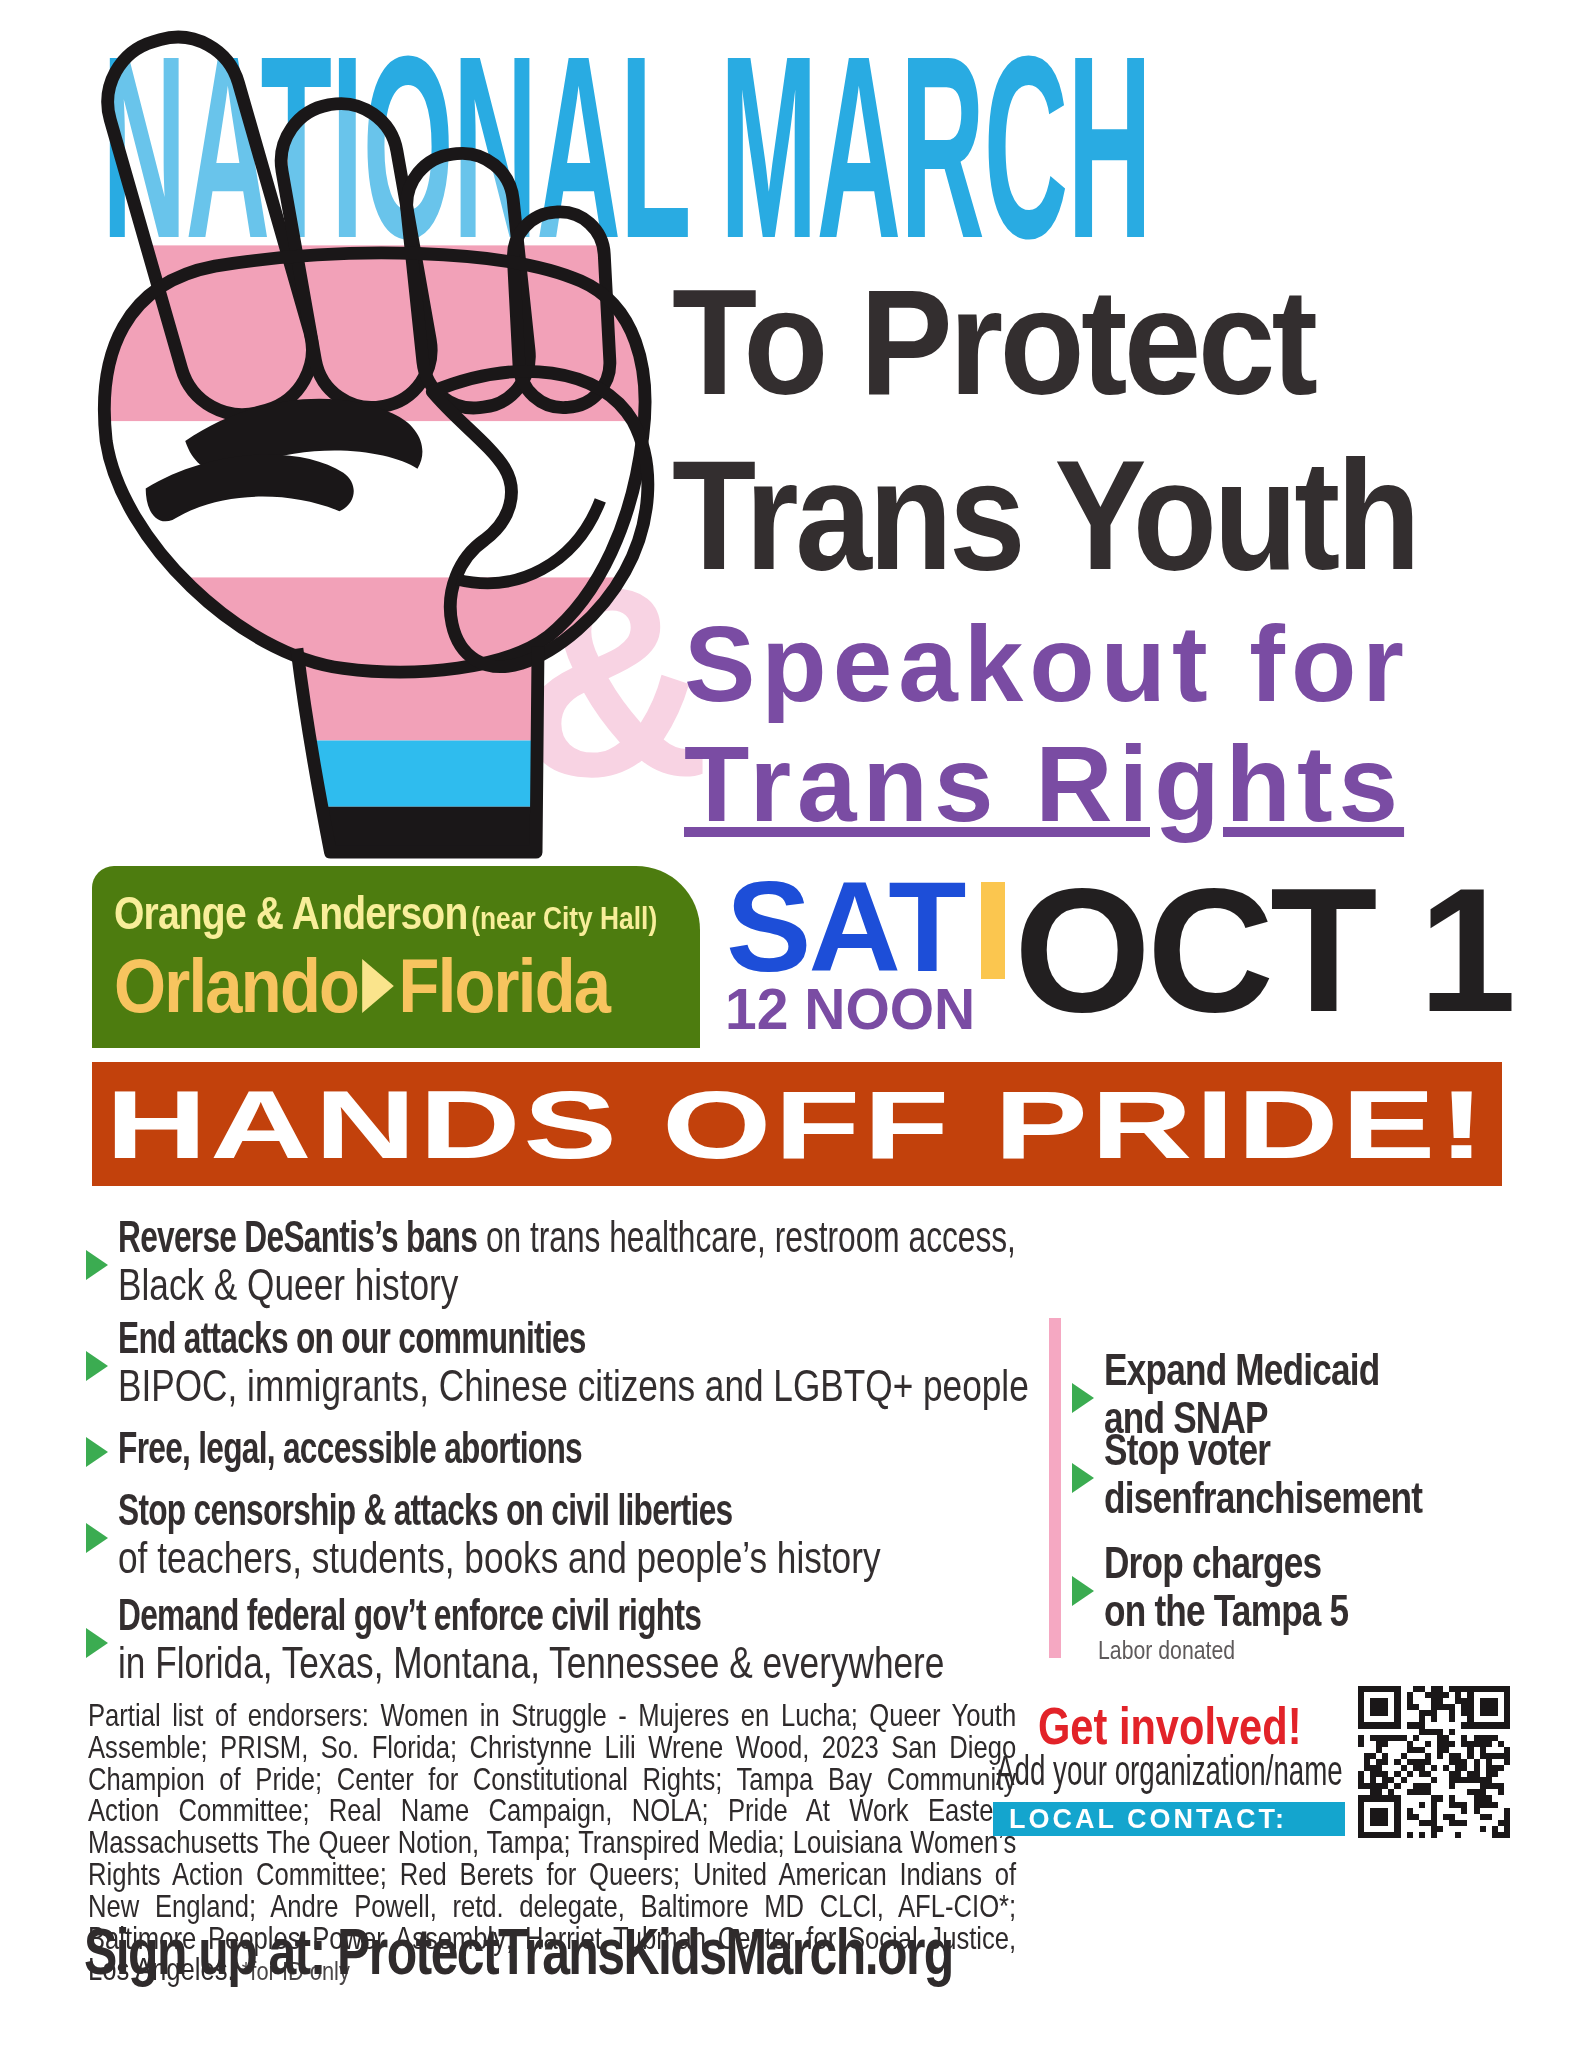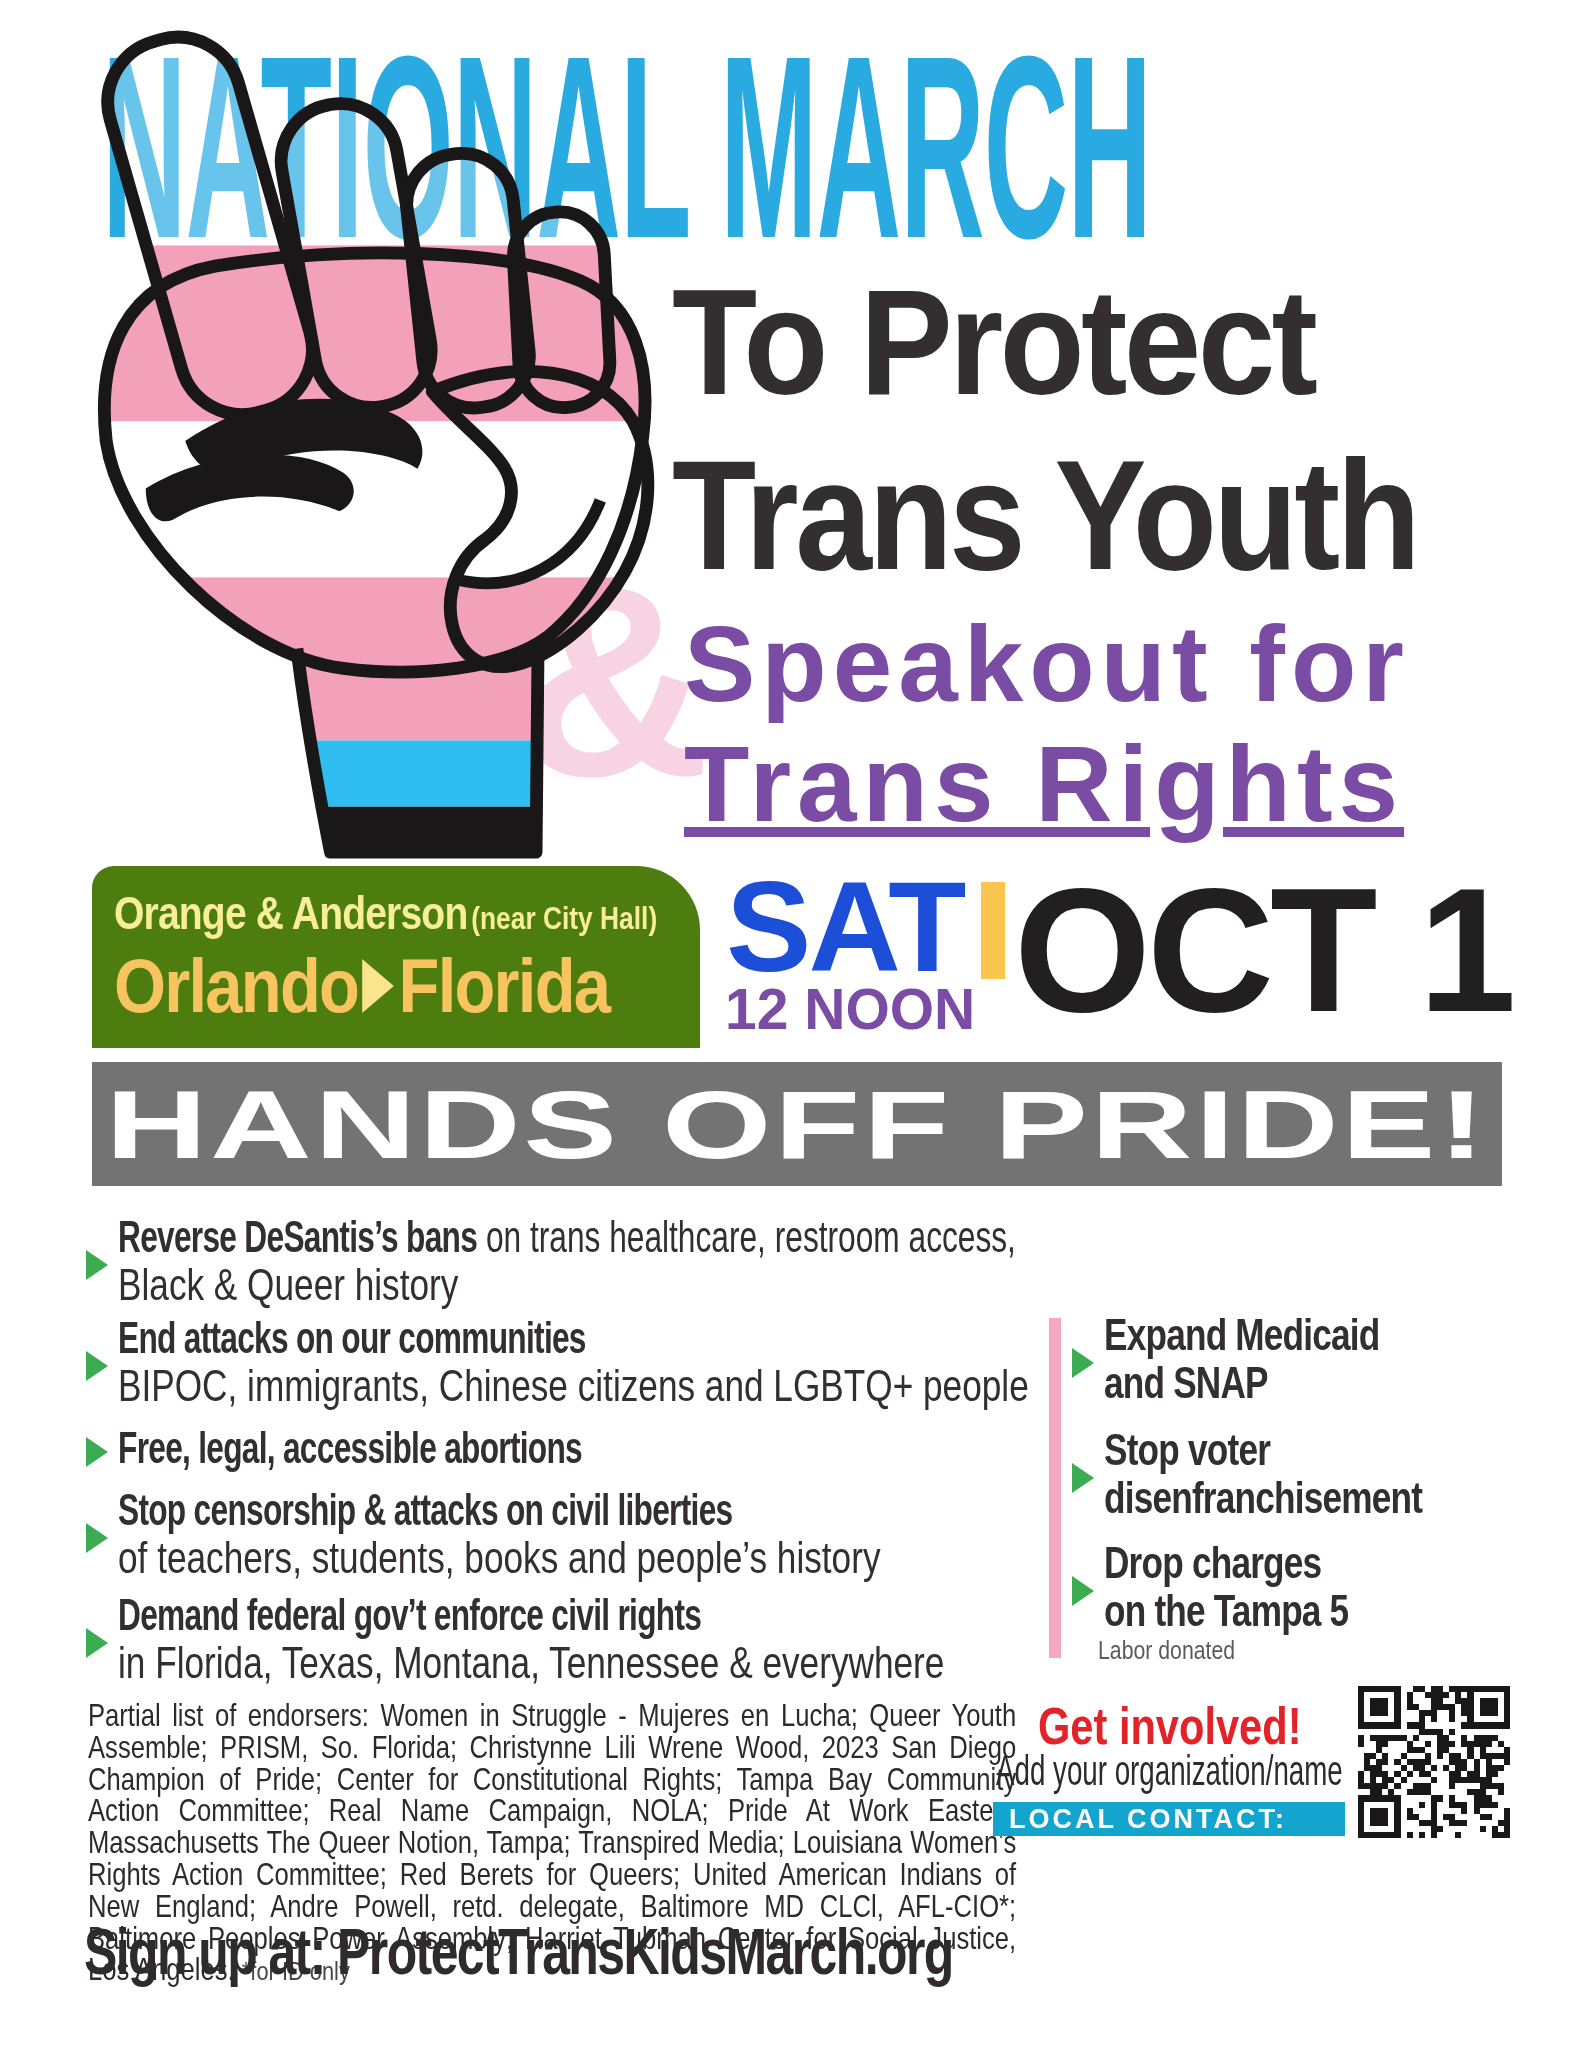--- a/index.html
+++ b/index.html
@@ -32,21 +32,21 @@
   .tri2{display:inline-block;width:0;height:0;border-top:27px solid transparent;
         border-bottom:27px solid transparent;border-left:36px solid #FAE48C;margin:0 5px;}
 
   
   .sat{left:726px;top:863px;font-size:128px;font-weight:bold;letter-spacing:-3px;color:#1d4ed8;}
   .ybar{left:981px;top:882px;width:24px;height:97px;background:#FBC64F;}
   .oct{left:1014px;top:862px;font-size:176px;font-weight:bold;letter-spacing:-4px;color:#221F20;}
   .noon{left:725px;top:981px;font-size:57px;font-weight:bold;color:#7A4CA3;}
 
   
-  .banner{left:92px;top:1062px;width:1410px;height:124px;background:#737373;
+  .banner{left:92px;top:1062px;width:1410px;height:124px;background:#c2410c;
           display:flex;align-items:center;justify-content:center;}
   .bannertext{color:#ffffff;font-weight:bold;font-size:97px;letter-spacing:2px;
               transform:scaleX(1.45);white-space:nowrap;}
 
   
   .demand{display:flex;align-items:center;}
   .tri{width:0;height:0;border-top:15px solid transparent;border-bottom:15px solid transparent;
        border-left:22px solid #3BAC51;margin:8px 10px 0 0;flex:none;}
   .dline{font-size:44px;line-height:48px;transform:scaleX(0.72);transform-origin:0 0;white-space:nowrap;}
   .dlead{font-weight:bold;letter-spacing:-1px;}
@@ -176,21 +176,21 @@
 <div class="abs demand" style="left:86px;top:1591px">
   <span class="tri"></span>
   <div>
     <div class="dline"><span class="dlead">Demand federal gov’t enforce civil rights</span><span class="dtail"></span></div>
     <div class="dsub">in Florida, Texas, Montana, Tennessee &amp; everywhere</div>
   </div>
 </div>
 
 <div class="abs pinkline"></div>
 
-<div class="abs demand" style="left:1072px;top:1311px">
+<div class="abs demand" style="left:1072px;top:1346px">
   <span class="tri"></span>
   <div>
     <div class="rb">Expand Medicaid</div>
     <div class="rb">and SNAP</div>
   </div>
 </div>
 <div class="abs demand" style="left:1072px;top:1426px">
   <span class="tri"></span>
   <div>
     <div class="rb">Stop voter</div>

